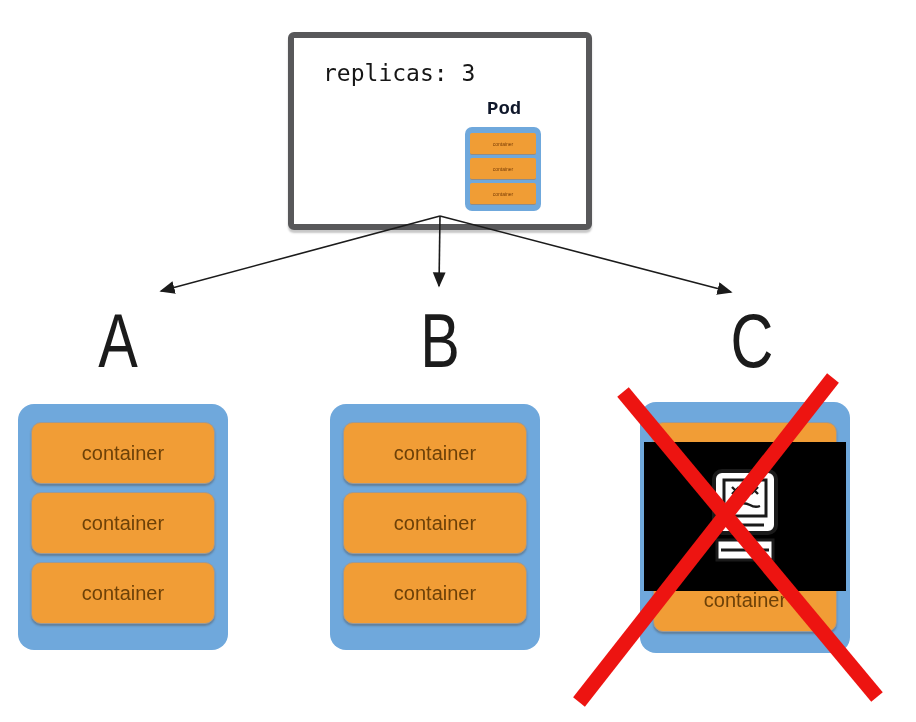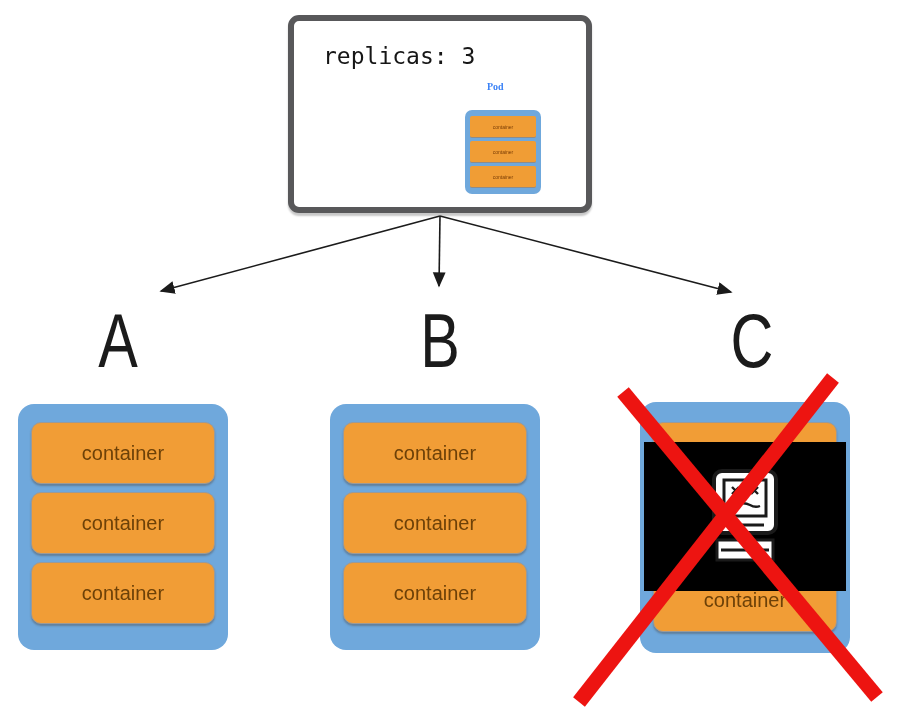--- a/index.html
+++ b/index.html
@@ -8,44 +8,44 @@
     width: 916px;
     height: 722px;
     background: #ffffff;
     overflow: hidden;
     font-family: "Liberation Sans", sans-serif;
   }
 
   
   .spec-box {
     position: absolute;
-    left: 288px; top: 15px;
+    left: 288px; top: 32px;
     width: 304px; height: 198px;
     box-sizing: border-box;
     background: #ffffff;
     border: 6px solid #58585a;
-    border-radius: 11px;
+    border-radius: 6px;
     box-shadow: 0 3px 2px rgba(0,0,0,0.22);
   }
   .spec-text {
     position: absolute;
     left: 29px; top: 18px;
     font-family: "DejaVu Sans Mono", "Liberation Mono", monospace;
     font-size: 23px;
     line-height: 35px;
     color: #161616;
     white-space: pre;
   }
   .pod-caption {
     position: absolute;
     left: 193px; top: 60px;
-    font-family: Liberation Serif, serif;
-    font-size: 10px;
+    font-family: Liberation Mono, monospace;
+    font-size: 19px;
     font-weight: bold;
-    color: #3b82f6;
+    color: #0f172a;
   }
   .mini-pod {
     position: absolute;
     left: 171px; top: 89px;
     width: 76px; height: 84px;
     box-sizing: border-box;
     background: #6fa8dc;
     border-radius: 7px;
     padding: 6px 5px;
     display: flex;

